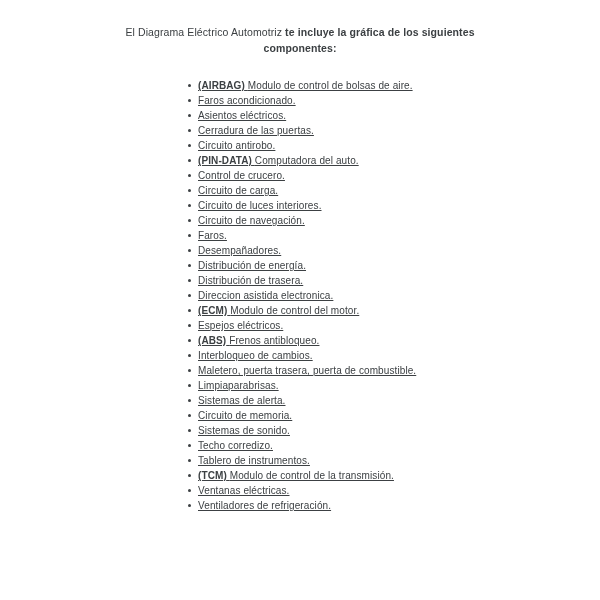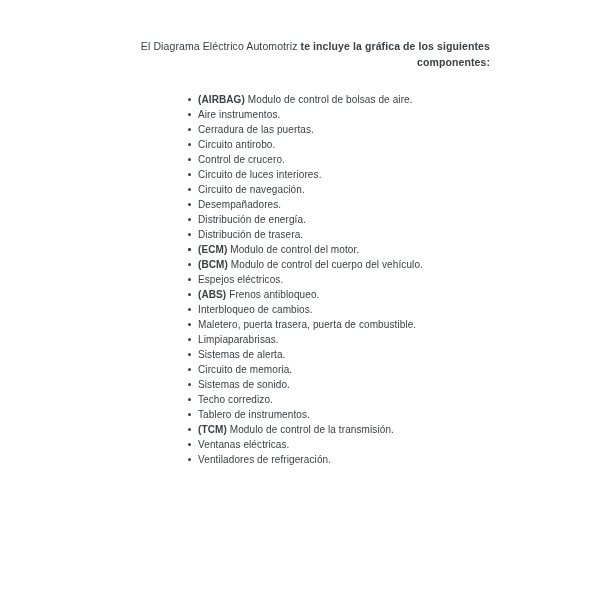--- a/index.html
+++ b/index.html
@@ -11,33 +11,34 @@
     font-family: "Liberation Sans", sans-serif;
     color: #3c4043;
     overflow: hidden;
   }
   .page {
     width: 600px;
     height: 600px;
     position: relative;
   }
   .title {
-    margin: 38px auto 0;
+    margin: 24px auto 0;
     max-width: 380px;
-    text-align: right;
+    text-align: center;
     font-size: 10.5px;
     line-height: 16px;
     font-weight: 400;
     letter-spacing: 0.1px;
   }
   .bold { font-weight: 700; }
   .component-list {
     margin: 22px 0 0;
     padding: 0 0 0 187px;
     list-style: none;
+    text-decoration: underline;
   }
   .component-list li {
     position: relative;
     padding-left: 11px;
     font-size: 10px;
     line-height: 15px;
     letter-spacing: 0.1px;
   }
   .component-list li .bullet {
     position: absolute;
@@ -52,32 +53,35 @@
 </head>
 <body style="color: rgb(60, 64, 67); background: rgb(255, 255, 255);">
 
 <div class="page">
   <p class="title">
     <span>El Diagrama Eléctrico Automotriz</span>
     <span class="bold">te incluye la gráfica de los siguientes componentes:</span>
   </p>
   <ul class="component-list">
       <li><span class="bullet"></span><span class="bold">(AIRBAG)</span> <span>Modulo de control de bolsas de aire.</span></li>
-      <li><span class="bullet"></span><span>Aire instrumentos.</span></li>
+      <li><span class="bullet"></span><span>Faros acondicionado.</span></li>
+      <li><span class="bullet"></span><span>Asientos eléctricos.</span></li>
       <li><span class="bullet"></span><span>Cerradura de las puertas.</span></li>
       <li><span class="bullet"></span><span>Circuito antirobo.</span></li>
+      <li><span class="bullet"></span><span class="bold">(PIN-DATA)</span> <span>Computadora del auto.</span></li>
       <li><span class="bullet"></span><span>Control de crucero.</span></li>
+      <li><span class="bullet"></span><span>Circuito de carga.</span></li>
       <li><span class="bullet"></span><span>Circuito de luces interiores.</span></li>
       <li><span class="bullet"></span><span>Circuito de navegación.</span></li>
+      <li><span class="bullet"></span><span>Faros.</span></li>
       <li><span class="bullet"></span><span>Desempañadores.</span></li>
       <li><span class="bullet"></span><span>Distribución de energía.</span></li>
       <li><span class="bullet"></span><span>Distribución de trasera.</span></li>
-      <li><span class="bullet"></span></li>
+      <li><span class="bullet"></span><span>Direccion asistida electronica.</span></li>
       <li><span class="bullet"></span><span class="bold">(ECM)</span> <span>Modulo de control del motor.</span></li>
-      <li><span class="bullet"></span><span class="bold">(BCM)</span> <span>Modulo de control del cuerpo del vehículo.</span></li>
       <li><span class="bullet"></span><span>Espejos eléctricos.</span></li>
       <li><span class="bullet"></span><span class="bold">(ABS)</span> <span>Frenos antibloqueo.</span></li>
       <li><span class="bullet"></span><span>Interbloqueo de cambios.</span></li>
       <li><span class="bullet"></span><span>Maletero, puerta trasera, puerta de combustible.</span></li>
       <li><span class="bullet"></span><span>Limpiaparabrisas.</span></li>
       <li><span class="bullet"></span><span>Sistemas de alerta.</span></li>
       <li><span class="bullet"></span><span>Circuito de memoria.</span></li>
       <li><span class="bullet"></span><span>Sistemas de sonido.</span></li>
       <li><span class="bullet"></span><span>Techo corredizo.</span></li>
       <li><span class="bullet"></span><span>Tablero de instrumentos.</span></li>

